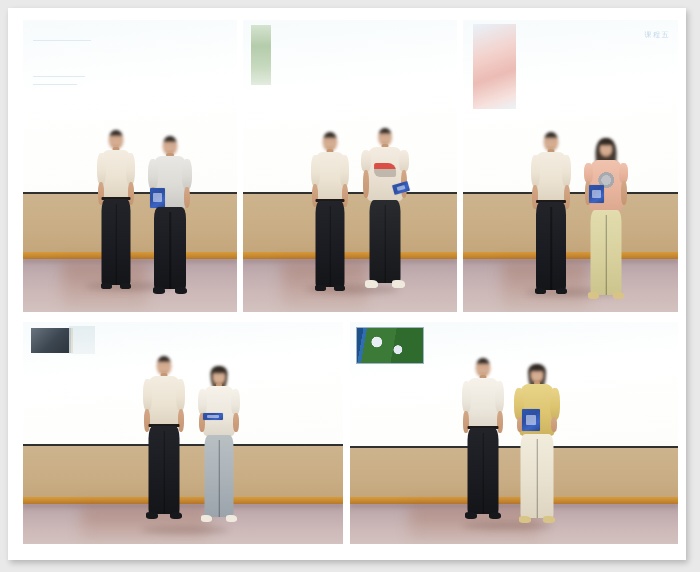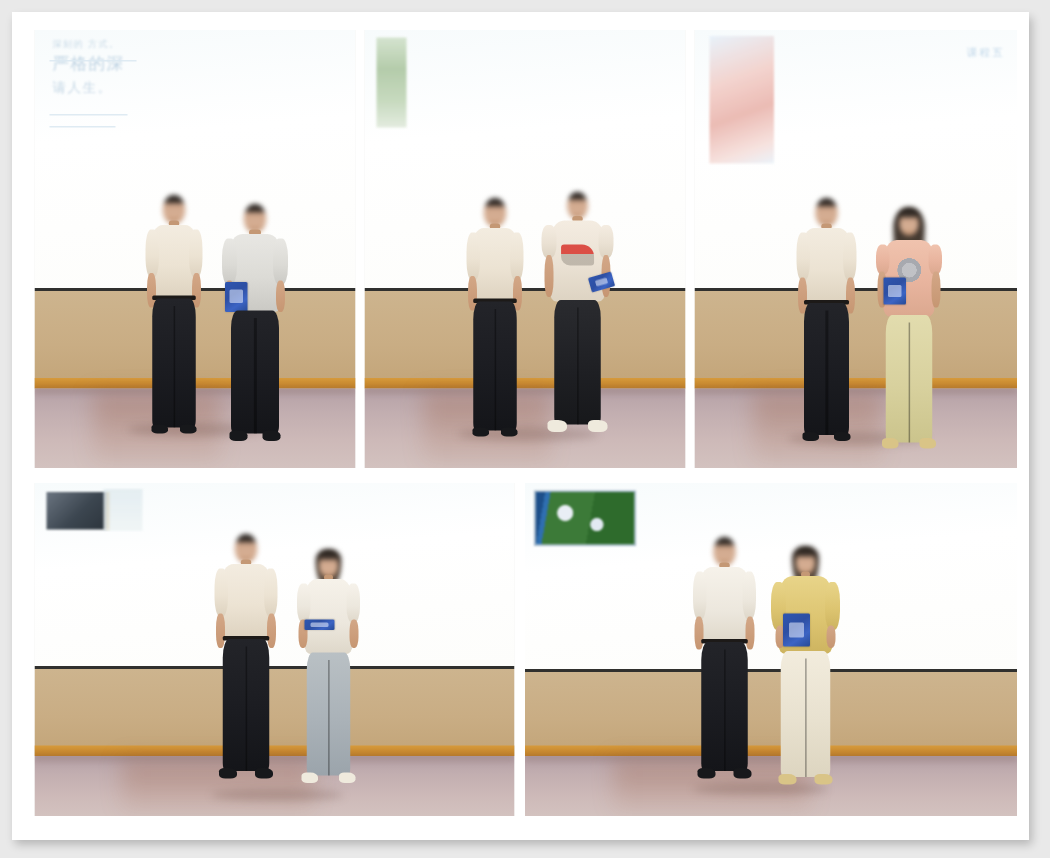--- a/index.html
+++ b/index.html
@@ -211,25 +211,20 @@
 </head>
 <body>
 
 <div class="page-canvas">
 
   <div class="gallery-row row-top">
 
     <div class="photo p1" title="Presenter in cream short-sleeve shirt with male student in grey striped shirt holding a blue certificate">
       <div class="screen" style="height:59%"></div>
 
-      <div class="slide-text" style="left:12px; top:6px;">
-        <div class="l1">深刻的 方式。</div>
-        <div class="l2">严格的深</div>
-        <div class="l3">请人生。</div>
-      </div>
       <div class="slide-rule" style="left:10px; top:20px; width:58px;"></div>
       <div class="slide-rule" style="left:10px; top:56px; width:52px;"></div>
       <div class="slide-rule" style="left:10px; top:64px; width:44px;"></div>
 
       <div class="wall" style="top:59%; height:23%"></div>
       <div class="floor" style="height:18%"></div>
 
       <div class="shadow-pool" style="left:62px; top:262px; width:90px; height:9px;"></div>
 
       <div class="person" style="left:72px; top:110px; width:42px; height:165px;">

